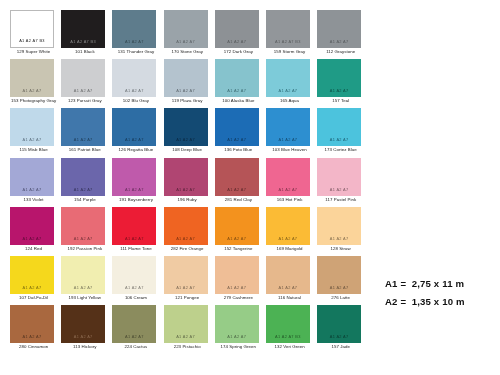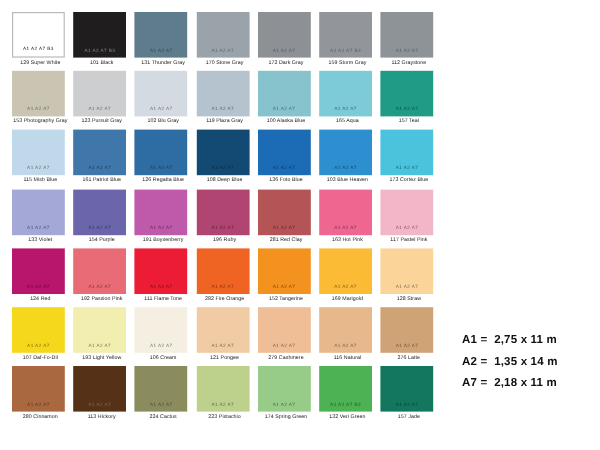--- a/index.html
+++ b/index.html
@@ -388,17 +388,16 @@
       <div class="swatch-cell">
         <div class="swatch-chip" style="background: rgb(19, 119, 94);">
           <div class="swatch-codes" style="color: rgb(10, 61, 49);">A1  A2   A7</div>
         </div>
         <div class="swatch-caption">157 Jade</div>
       </div>
     </div>
 
   <div id="legend">
       <div class="legend-row"><span class="lg-key">A1 =</span>&nbsp; <span class="lg-val">2,75 x 11 m</span></div>
-      <div class="legend-row"><span class="lg-key">A2 =</span>&nbsp; <span class="lg-val">1,35 x 14 m</span></div>
-      <div class="legend-row"><span class="lg-key">A7 =</span>&nbsp; <span class="lg-val">2,18 x 11 m</span></div>
+      <div class="legend-row"><span class="lg-key">A2 =</span>&nbsp; <span class="lg-val">1,35 x 10 m</span></div>
     </div>
 
 </div>
 
 </body></html>

